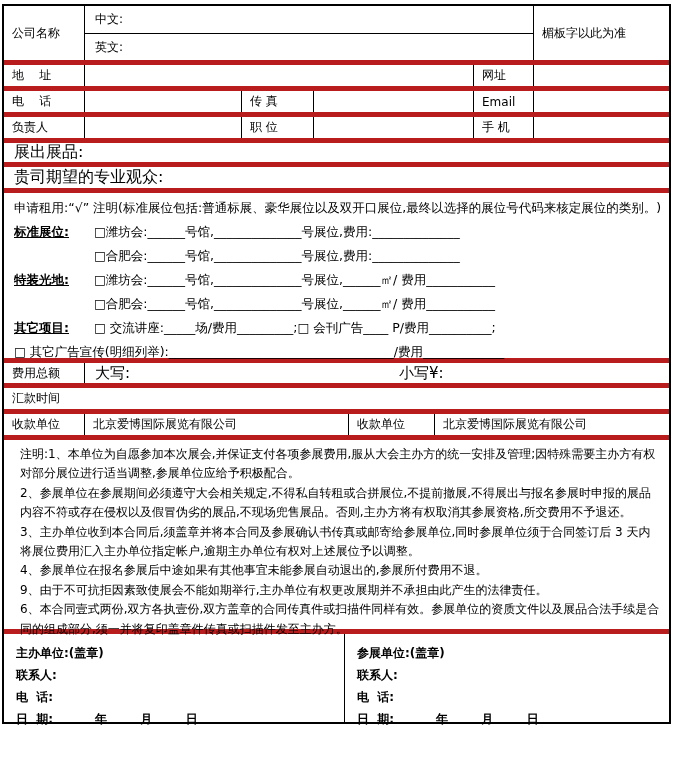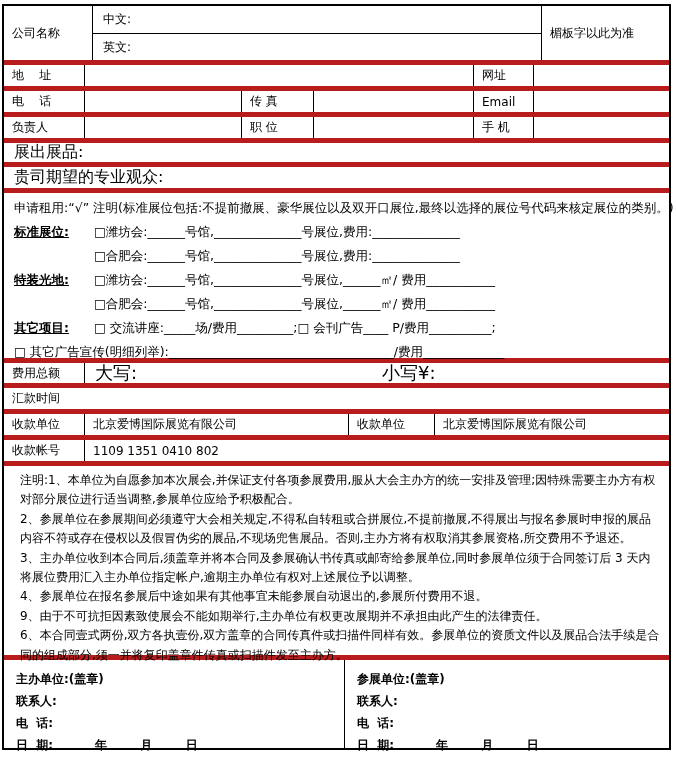--- a/index.html
+++ b/index.html
@@ -4,34 +4,34 @@
 <style>
   * { box-sizing: border-box; margin: 0; padding: 0; }
   html,body { background:#fff; }
   body { width:676px; height:782px; font-family:"DejaVu Sans","Liberation Sans",sans-serif; color:#000; }
   .page { position:relative; width:676px; height:782px; background:#fff; }
   .tbl { position:absolute; left:2px; top:4px; width:669px; border:2px solid #000; background:#fff; }
   .row { display:flex; border-top:5px solid #b91c1c; align-items:stretch; }
   .row.first { border-top:none; }
   .c { border-left:1px solid #000; display:flex; align-items:center; padding:0 8px; overflow:hidden; font-size:12px; white-space:pre; }
   .c.nb { border-left:none; }
-  .colstack { display:flex; flex-direction:column; border-left:1px solid #000;margin-left:8px; }
+  .colstack { display:flex; flex-direction:column; border-left:1px solid #000; }
   .sub { display:flex; align-items:center; padding:0 10px; font-size:12px; white-space:pre; }
   .sub.bt { border-top:1px solid #000; }
   .fullcell { flex:1; display:flex; align-items:center; padding:0 10px; font-size:16px; white-space:pre; }
   .rental { flex:1; display:block; padding:5px 10px 0 10px; font-size:12.5px; }
   .rline { height:24px; line-height:24px; white-space:nowrap; overflow:hidden; }
   .rline.hdr { height:22px; line-height:20px; }
   .seclab { display:inline-block; width:80px; font-weight:bold; text-decoration:underline; }
   .seclab.empty { text-decoration:none; font-weight:normal; }
   .notes { flex:1; padding:5px 8px 0 16px; font-size:12px; line-height:19.4px; }
   .sig { padding:8px 12px 0 12px; font-size:12px; }
   .sig .line { height:22px; line-height:22px; white-space:pre;font-weight:bold; }
-  .totalcell { position:relative; flex:1; display:flex; align-items:center; padding:0 10px; font-size:18px; }
-  .totalcell .xiaoxie { position:absolute; left:297px; }
+  .totalcell { position:relative; flex:1; display:flex; align-items:center; padding:0 10px; font-size:15px; }
+  .totalcell .xiaoxie { position:absolute; left:314px; }
 </style>
 </head>
 <body>
 
 <div class="page">
   <div class="tbl">
 
     <div class="row first" style="height:54px">
       <div class="c nb" style="width:80px">公司名称</div>
       <div class="colstack" style="width:449px">
@@ -69,21 +69,21 @@
     <div class="row" style="height:24px">
       <div class="fullcell">展出展品:</div>
     </div>
 
     <div class="row" style="height:26px">
       <div class="fullcell">贵司期望的专业观众:</div>
     </div>
 
     <div class="row" style="height:170px">
       <div class="rental">
-        <div class="rline hdr">申请租用:“√” 注明(标准展位包括:不提前撤展、豪华展位以及双开口展位,最终以选择的展位号代码来核定展位的类别。)</div>
+        <div class="rline hdr">申请租用:“√” 注明(标准展位包括:普通标展、豪华展位以及双开口展位,最终以选择的展位号代码来核定展位的类别。)</div>
         <div class="rline">
           <span class="seclab">标准展位:</span><span>□潍坊会:______号馆,______________号展位,费用:______________</span>
         </div>
         <div class="rline">
           <span class="seclab empty"></span><span>□合肥会:______号馆,______________号展位,费用:______________</span>
         </div>
         <div class="rline">
           <span class="seclab">特装光地:</span><span>□潍坊会:______号馆,______________号展位,______㎡/ 费用___________</span>
         </div>
         <div class="rline">
@@ -111,24 +111,20 @@
     </div>
 
     <div class="row" style="height:26px">
       <div class="c nb" style="width:80px">收款单位</div>
       <div class="c" style="width:264px">北京爱博国际展览有限公司</div>
       <div class="c" style="width:86px">收款单位</div>
       <div class="c" style="flex:1">北京爱博国际展览有限公司</div>
     </div>
 
 
-    <div class="row" style="height:26px">
-      <div class="c nb" style="width:80px">收款帐号</div>
-      <div class="c" style="flex:1">1109 1351 0410 802</div>
-    </div>
 
     <div class="row" style="height:194px">
       <div class="notes">
         <div>注明:1、本单位为自愿参加本次展会,并保证支付各项参展费用,服从大会主办方的统一安排及管理;因特殊需要主办方有权对部分展位进行适当调整,参展单位应给予积极配合。</div>
         <div>2、参展单位在参展期间必须遵守大会相关规定,不得私自转租或合拼展位,不提前撤展,不得展出与报名参展时申报的展品内容不符或存在侵权以及假冒伪劣的展品,不现场兜售展品。否则,主办方将有权取消其参展资格,所交费用不予退还。</div>
         <div>3、主办单位收到本合同后,须盖章并将本合同及参展确认书传真或邮寄给参展单位,同时参展单位须于合同签订后 3 天内将展位费用汇入主办单位指定帐户,逾期主办单位有权对上述展位予以调整。</div>
         <div>4、参展单位在报名参展后中途如果有其他事宜未能参展自动退出的,参展所付费用不退。</div>
         <div>9、由于不可抗拒因素致使展会不能如期举行,主办单位有权更改展期并不承担由此产生的法律责任。</div>
         <div>6、本合同壹式两份,双方各执壹份,双方盖章的合同传真件或扫描件同样有效。参展单位的资质文件以及展品合法手续是合同的组成部分,须一并将复印盖章件传真或扫描件发至主办方。</div>
       </div>

